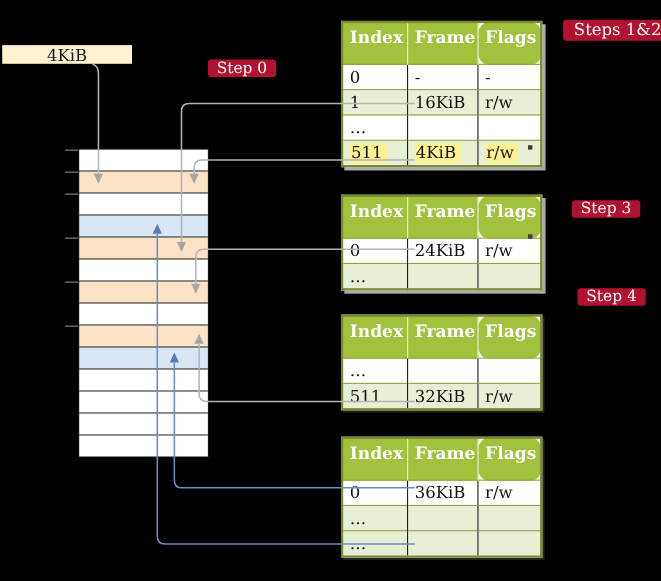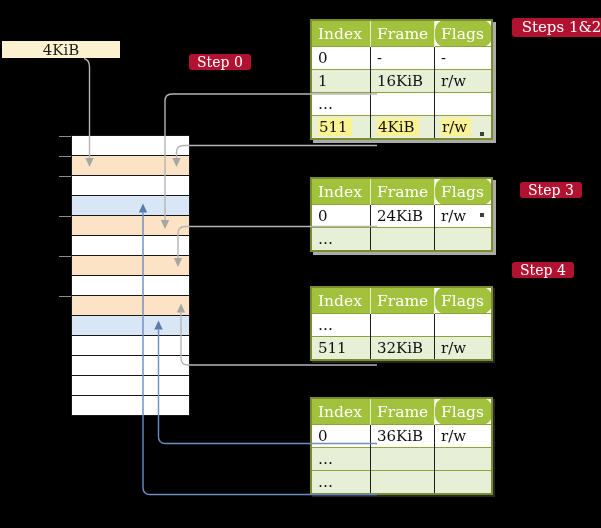--- a/index.html
+++ b/index.html
@@ -15,41 +15,41 @@
   }
   
   .badge{
     position:absolute;background:var(--badge_red,#b11230);color:#fff;
     font-size:14px;height:16px;line-height:16px;padding:0 8px;border-radius:3px;
     white-space:nowrap;
   }
   #badge-step0{left:189px;top:54px;}
   #badge-steps12{left:512px;top:18px;height:19px;line-height:19px;font-size:15px;border-top-right-radius:0;border-bottom-right-radius:0;width:95px;text-align:center;padding:0 2px;}
   #badge-step3{left:520px;top:158px;margin-top:24px;}
-  #badge-step4{left:512px;top:262px;}
+  #badge-step4{left:525px;top:262px;}
   
   .stack{
     position:absolute;left:71px;top:135px;width:117px;
     border:1px solid #161616;z-index:1;
   }
   .mrow{height:19px;border-bottom:1px solid #161616;}
   .mrow:last-child{border-bottom:none;}
   .tick{position:absolute;left:59px;width:12px;height:1px;background:#8c8c8c;z-index:2;}
   
   table.ptable{
     position:absolute;left:310px;width:167px;border-collapse:collapse;
     table-layout:fixed;background:var(--row_white,#fff);
     border:2px solid #7b8c2d;font-size:15px;color:#111;z-index:3;
   }
   #pt1{top:19px;}  #pt2{top:177px;}  #pt3{top:286px;}  #pt4{top:397px;}
   #pt1,#pt2{box-shadow:3px 3px 0 rgba(201,201,201,0.85);}
   #pt3,#pt4{box-shadow:2px 2px 0 rgba(70,70,70,0.55);}
   .ptable th{
-    background:var(--header_green,#a2c13c);color:#fff;font-weight:normal;
-    text-align:left;font-size:15.5px;height:21px;padding:2px 0 2px 6px;
+    background:var(--header_green,#a2c13c);color:#fff;font-weight:bold;
+    text-align:left;font-size:15.5px;height:21px;padding:2px 0 14px 6px;
     border-right:1px solid #e6eecd;
     margin-top:31px;
   }
   .ptable th:last-child{border-right:none;}
   .ptable th:nth-child(1){width:52px;} .ptable th:nth-child(2){width:57px;} .ptable th:nth-child(3){width:50px;border-radius:10px;}
   .ptable td{
     height:20px;padding:1px 0 1px 6px;border-top:1px solid #8fa23c;
     border-right:1px solid #1c1c1c;vertical-align:middle;
   }
   .ptable td:last-child{border-right:none;}

